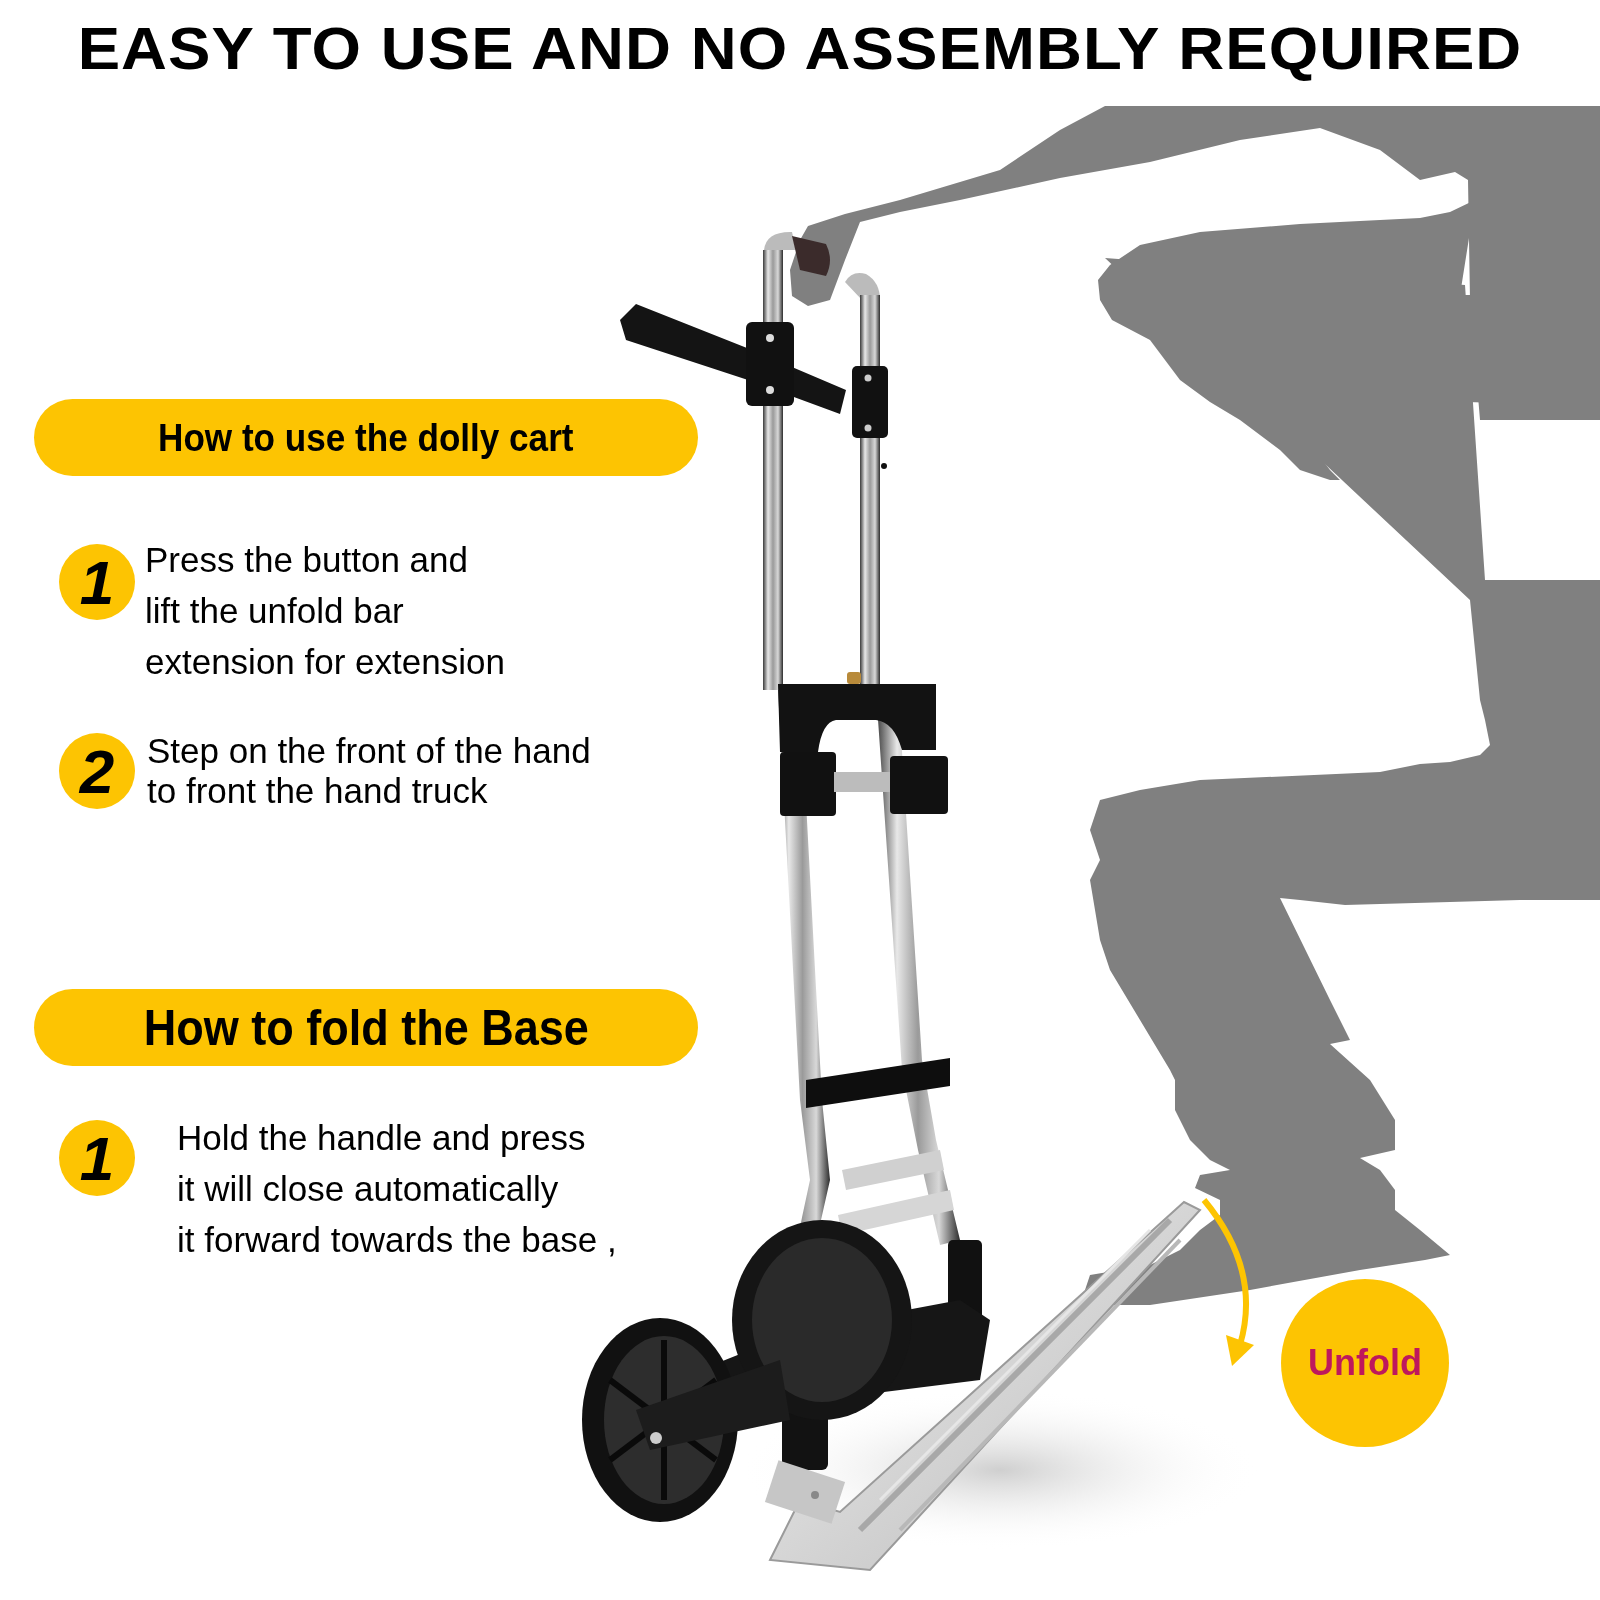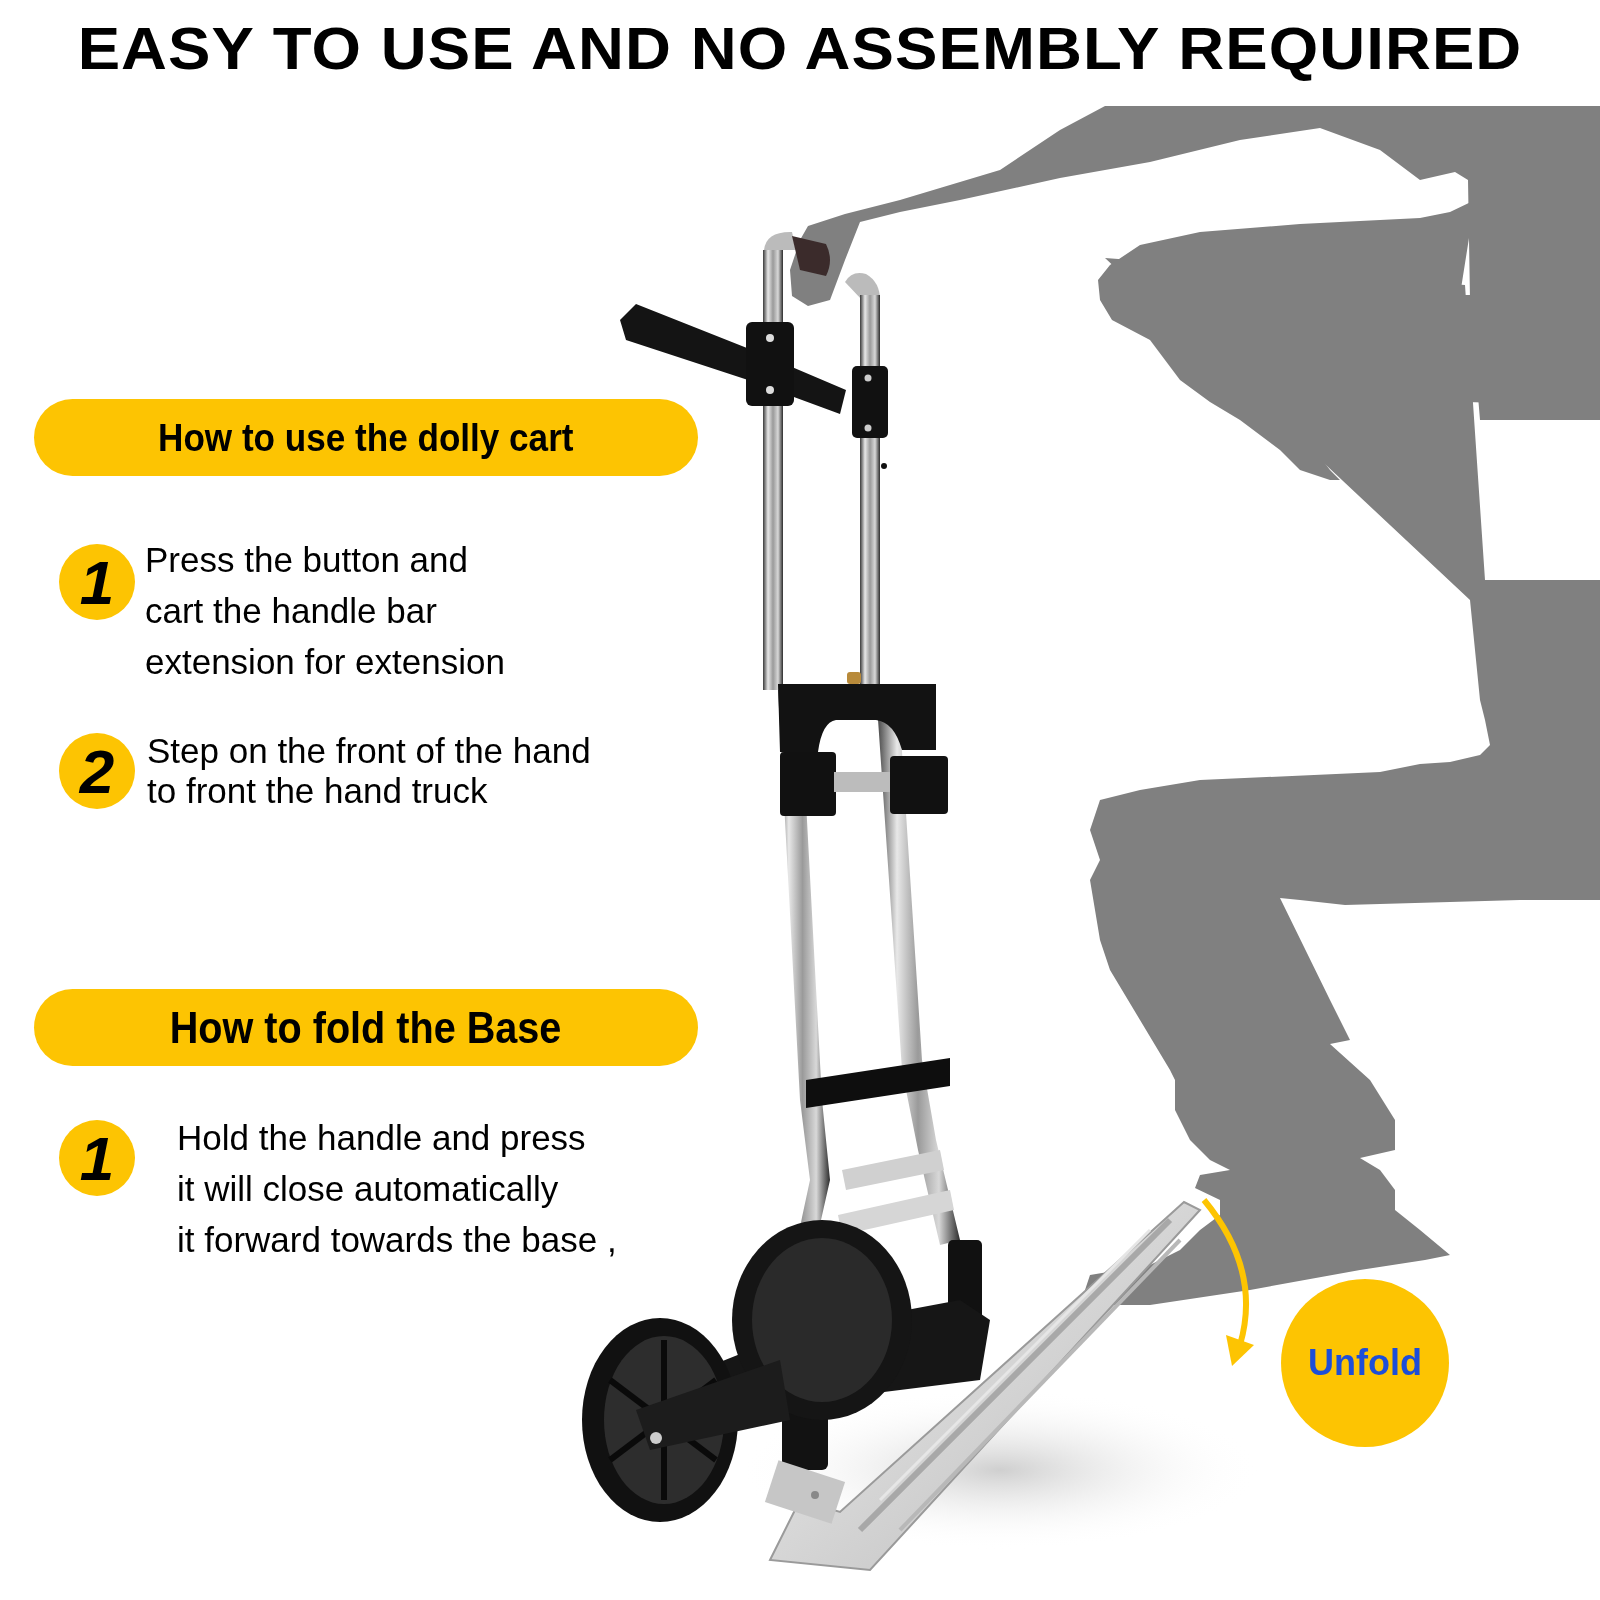--- a/index.html
+++ b/index.html
@@ -11,36 +11,36 @@
       font-size: 60px; letter-spacing: 1px; color: #000;
       transform: scaleX(1.06); transform-origin: center;
     }
     .pill {
       background: #fdc402; border-radius: 40px; color: #000;
       font-weight: 700; font-family: "Liberation Sans", sans-serif;
       display: flex; align-items: center; justify-content: center;
     }
     .pill span { display: inline-block; transform: scaleX(0.9); }
     .pill-1 { left: 34px; top: 399px; width: 664px; height: 77px; font-size: 39px; }
-    .pill-2 { left: 34px; top: 989px; width: 664px; height: 77px; font-size: 44px; }
+    .pill-2 { left: 34px; top: 989px; width: 664px; height: 77px; font-size: 50px; }
     .badge {
       width: 76px; height: 76px; border-radius: 50%; background: #fdc402;
       display: flex; align-items: center; justify-content: center;
       font-weight: 700; font-style: italic; font-size: 62px; color: #000;
     }
     .step-text {
       font-size: 35px; line-height: 51px; color: #000;
       font-family: "Liberation Sans", sans-serif;
     }
     .step-text div { white-space: nowrap; }
     .step-2 .step-text { line-height: 40px; }
     .unfold-circle {
       left: 1281px; top: 1279px; width: 168px; height: 168px; border-radius: 50%;
       background: #fdc402; display: flex; align-items: center; justify-content: center;
-      font-weight: 700; font-size: 36px; color: #1d4ed8;
+      font-weight: 700; font-size: 36px; color: #be185d;
     }
     svg { position: absolute; left: 0; top: 0; }
   </style>
 </head>
 <body>
 
 <svg width="1600" height="1600" viewBox="0 0 1600 1600">
   <defs>
     <linearGradient id="chrome" x1="0" x2="1" y1="0" y2="0">
       <stop offset="0" stop-color="#3a3a3a"></stop>
@@ -140,21 +140,21 @@
 <div class="abs headline">EASY TO USE AND NO ASSEMBLY REQUIRED</div>
 
 <div class="abs pill pill-1">
   <span>How to use the dolly cart</span>
 </div>
 
 <div class="abs step-1" style="left:59px; top:544px; display:flex; gap:10px;">
   <div class="badge">1</div>
   <div class="step-text" style="margin-top:-10px;">
     <div>Press the button and</div>
-    <div>cart the handle bar</div>
+    <div>lift the unfold bar</div>
     <div>extension for extension</div>
   </div>
 </div>
 
 <div class="abs step-2" style="left:59px; top:733px; display:flex; gap:12px;">
   <div class="badge">2</div>
   <div class="step-text" style="margin-top:-2px;">
     <div>Step on the front of the hand</div>
     <div>to front the hand truck</div>
   </div>

